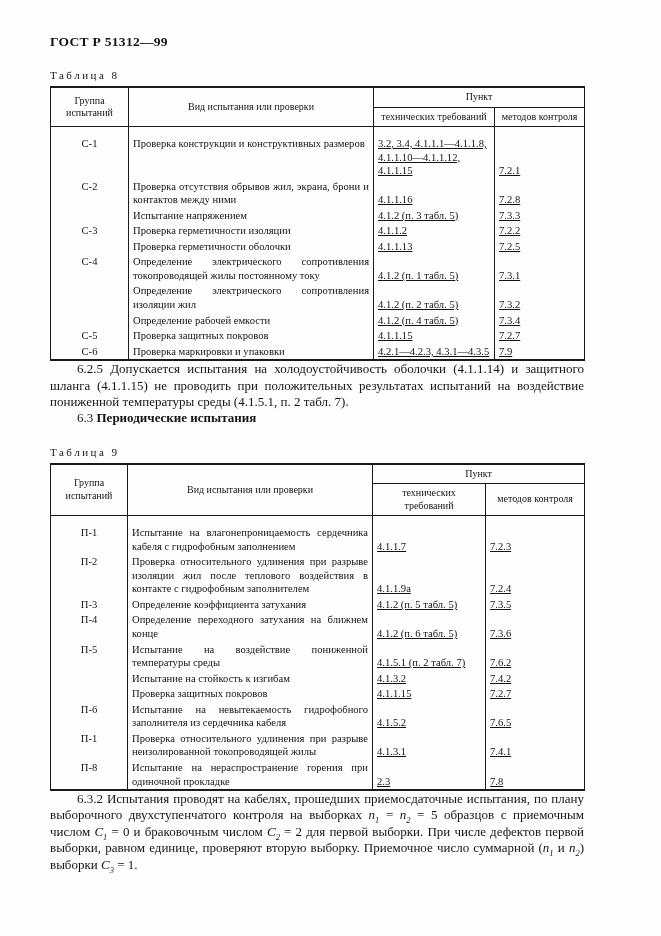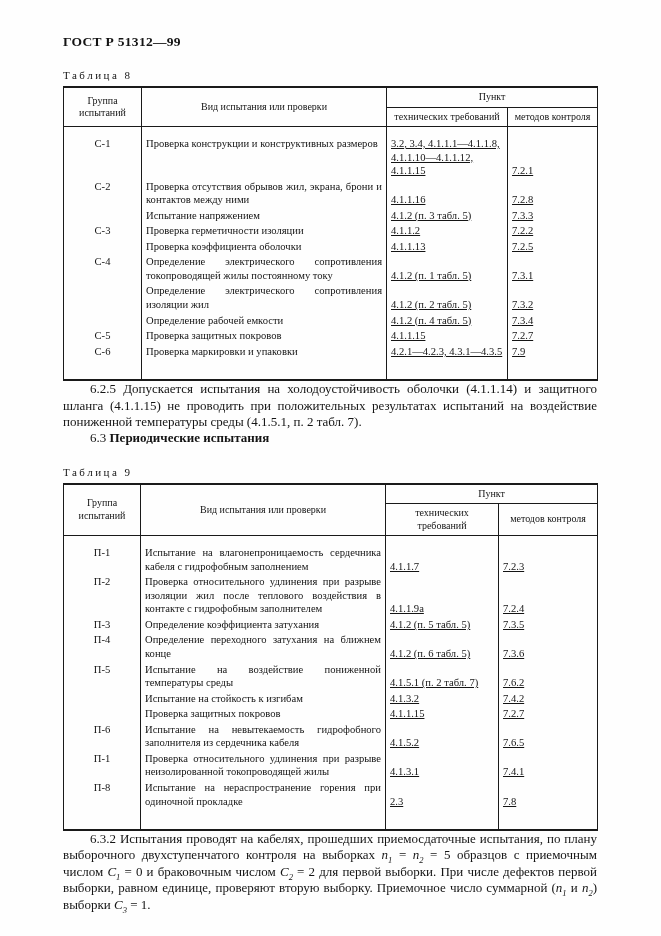--- a/index.html
+++ b/index.html
@@ -6,21 +6,21 @@
   .page {
     position:relative;
     width:661px; height:936px;
     background:#fefefe;
     font-family:"Liberation Serif", serif;
     color:#141414;
     overflow:hidden;
   }
   .content {
     position:absolute;
-    left:63px; top:34px;
+    left:50px; top:34px;
     width:534px;
   }
   .doc-header {
     font-size:13.5px;
     font-weight:bold;
     letter-spacing:0.3px;
     margin:0 0 0 0;
   }
   .tbl-label {
     font-size:11px;
@@ -48,21 +48,21 @@
   table.tbl td {
     border-left:1px solid #1a1a1a;
     border-right:1px solid #1a1a1a;
     border-top:none; border-bottom:none;
     padding:1px 4px;
   }
   td.c-group { text-align:center; vertical-align:top; }
   td.c-test  { text-align:justify; vertical-align:top; padding:1px 6px 1px 5px;margin-top:48px; }
   td.c-tech, td.c-ctrl { text-align:left; vertical-align:bottom; padding:1px 2px;text-decoration:underline; }
   tbody tr:first-child td { padding-top:10px; }
-  tbody tr:last-child td  { padding-bottom:21px; }
+  tbody tr:last-child td  { padding-bottom:1px; }
 
   .para {
     font-size:13px;
     line-height:1.26;
     text-align:justify;
     text-indent:27px;
     margin:0;
   }
   .para-gap { }
   .heading-title { font-weight:bold; }
@@ -117,21 +117,21 @@
             <td class="c-ctrl">7.3.3</td>
           </tr>
         <tr>
             <td class="c-group">С-3</td>
             <td class="c-test">Проверка герметичности изоляции</td>
             <td class="c-tech">4.1.1.2</td>
             <td class="c-ctrl">7.2.2</td>
           </tr>
         <tr>
             <td class="c-group"></td>
-            <td class="c-test">Проверка коэффициента оболочки</td>
+            <td class="c-test">Проверка герметичности оболочки</td>
             <td class="c-tech">4.1.1.13</td>
             <td class="c-ctrl">7.2.5</td>
           </tr>
         <tr>
             <td class="c-group">С-4</td>
             <td class="c-test">Определение электрического сопротивления токопроводящей жилы постоянному току</td>
             <td class="c-tech">4.1.2 (п. 1 табл. 5)</td>
             <td class="c-ctrl">7.3.1</td>
           </tr>
         <tr>

